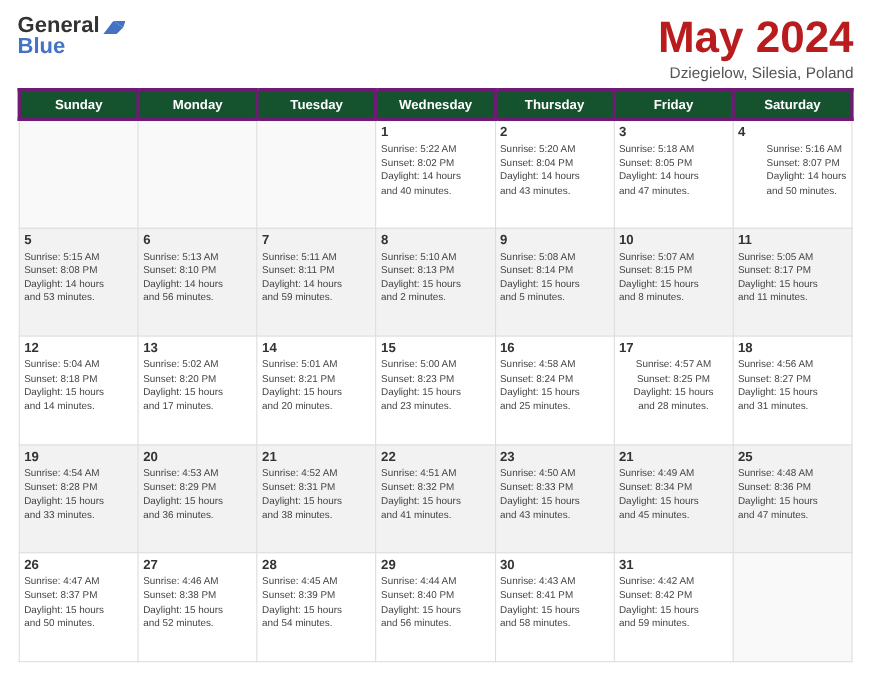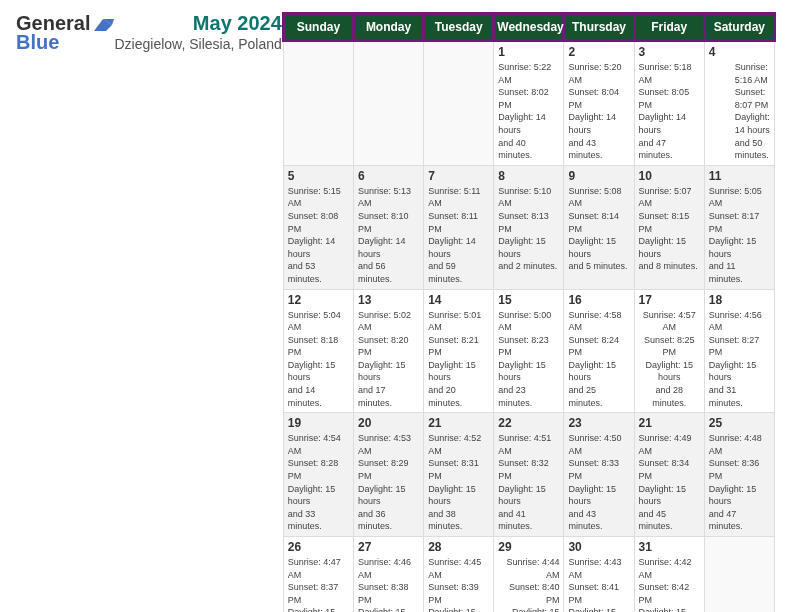--- a/index.html
+++ b/index.html
@@ -8,44 +8,44 @@
       height: 612px;
       font-family: Arial, Helvetica, sans-serif;
       background: #fff;
       overflow: hidden;
     }
     .page {
       width: 792px;
       height: 612px;
       padding: 12px 16px 10px 16px;
       display: flex;
-      flex-direction: row;
+      flex-direction: column;
     }
     .header {
       display: flex;
       align-items: flex-start;
       justify-content: space-between;
       margin-bottom: 6px;
     }
     .logo {
       display: flex;
       flex-direction: column;
       align-items: flex-start;
     }
     .logo-row {
       display: flex;
       align-items: center;
     }
     .title-block {
       text-align: right;
     }
     .main-title {
-      font-size: 20px;
+      font-size: 40px;
       font-weight: bold;
-      color: #0f766e;
+      color: #b91c1c;
       line-height: 1.1;
     }
     .subtitle {
       font-size: 14px;
       color: #555;
       margin-top: 2px;
     }
     .calendar {
       width: 100%;
       border-collapse: collapse;
@@ -337,21 +337,21 @@
           </td>
           <td>
             <span class="day-num">28</span>
             <div class="day-info" style="white-space: pre-line;">Sunrise: 4:45 AM
 Sunset: 8:39 PM
 Daylight: 15 hours
 and 54 minutes.</div>
           </td>
           <td>
             <span class="day-num">29</span>
-            <div class="day-info" style="white-space: pre-line; text-align: right;">Sunrise: 4:44 AM
+            <div class="day-info" style="white-space: pre-line;">Sunrise: 4:44 AM
 Sunset: 8:40 PM
 Daylight: 15 hours
 and 56 minutes.</div>
           </td>
           <td>
             <span class="day-num">30</span>
             <div class="day-info" style="white-space: pre-line;">Sunrise: 4:43 AM
 Sunset: 8:41 PM
 Daylight: 15 hours
 and 58 minutes.</div>

